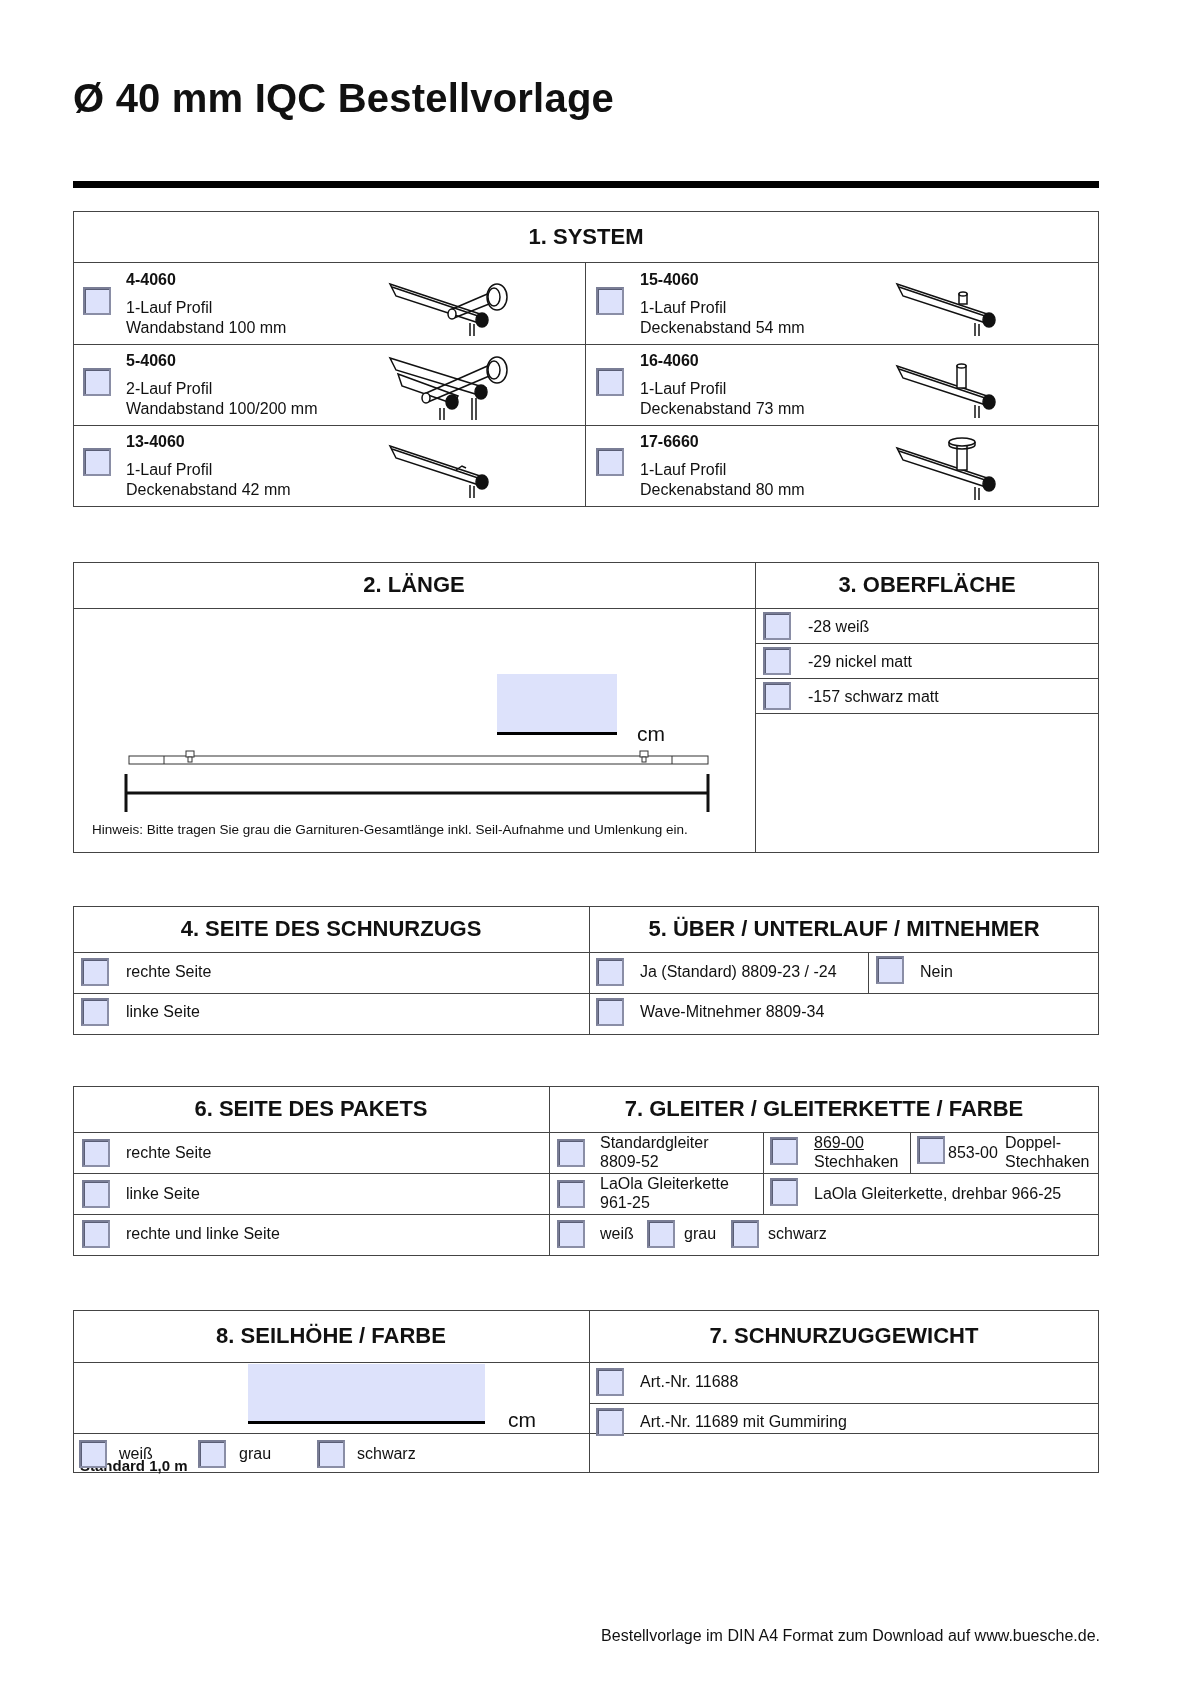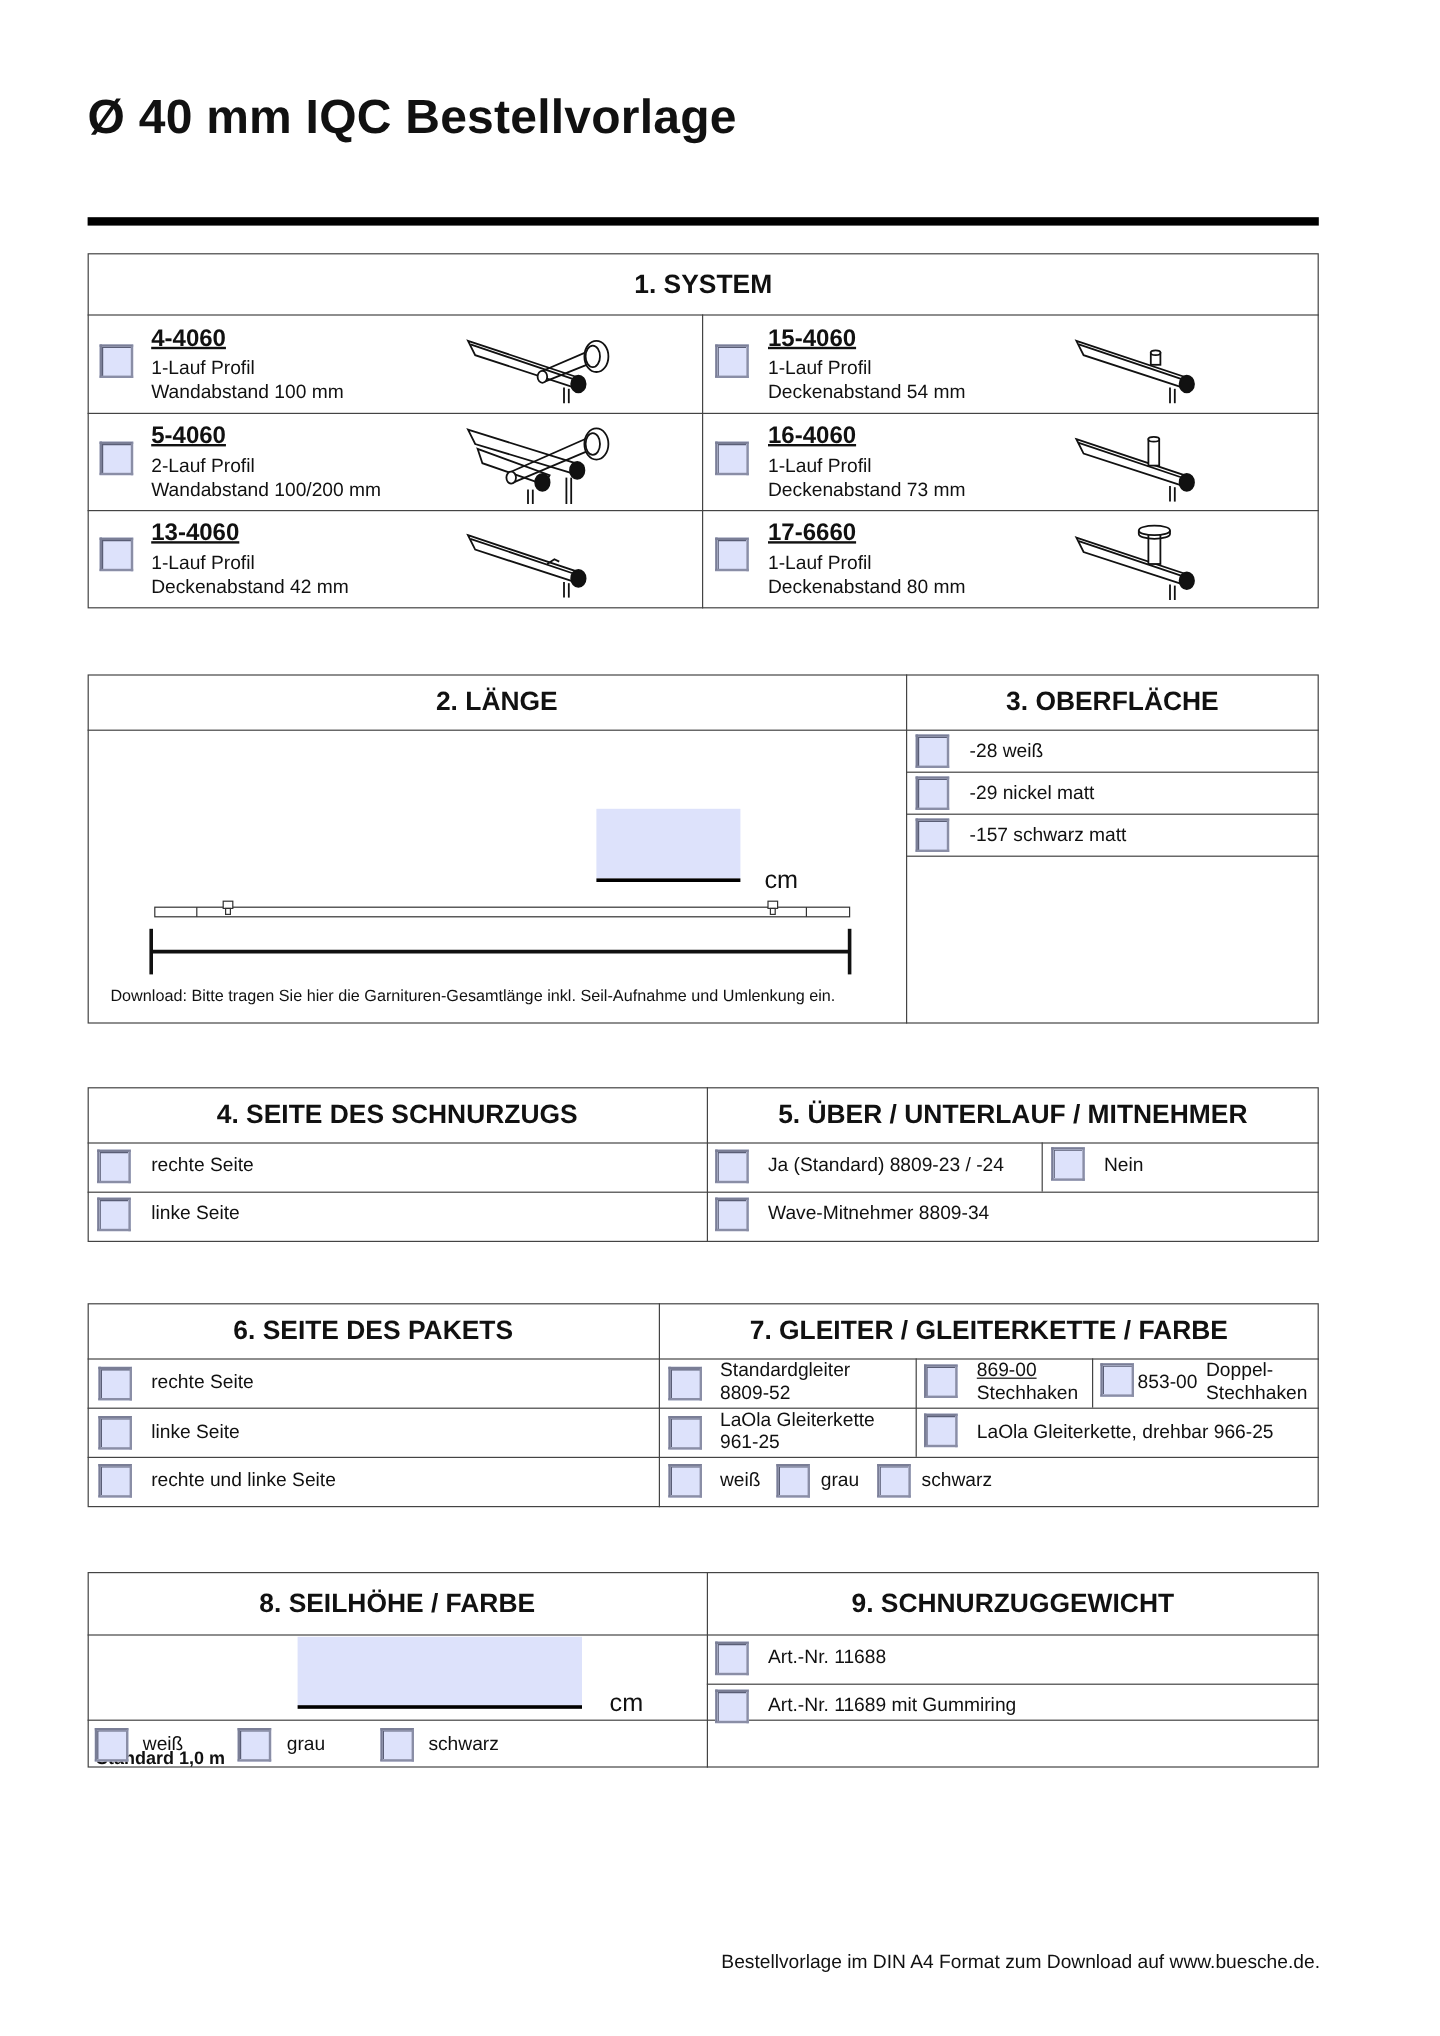--- a/index.html
+++ b/index.html
@@ -5,21 +5,21 @@
   html, body { margin:0; padding:0; background:#ffffff; }
   body { width:1200px; height:1697px; position:relative; font-family:"Liberation Sans", sans-serif; color:#111; overflow:hidden; }
   .title { position:absolute; left:73px; top:76px; font-size:40px; font-weight:bold; letter-spacing:0.2px; }
   .rule { position:absolute; left:73px; top:181px; width:1026px; height:7px; background:#000; }
   .box { position:absolute; border:1.5px solid #444; box-sizing:border-box; background:#fff; }
   .hdr { position:absolute; font-weight:bold; font-size:22px; text-align:center; display:flex; align-items:center; justify-content:center; box-sizing:border-box; }
   .hline { position:absolute; height:0; border-top:1.5px solid #444; }
   .vline { position:absolute; width:0; border-left:1.5px solid #444; }
   .cb { position:absolute; width:28px; height:28px; box-sizing:border-box; background:#dde2fb; border:2px solid #8a8ea6; border-top-color:#7a7e96; border-left-color:#7a7e96; box-shadow: inset 1px 1px 0 #5a5e76; cursor:pointer; }
   .lbl { position:absolute; font-size:16px; white-space:nowrap; }
-  .code { position:absolute; font-size:20px; font-weight:bold;text-decoration:underline; }
+  .code { position:absolute; font-size:16px; font-weight:bold; }
   .sub { position:absolute; font-size:16px; line-height:20px; white-space:nowrap; }
   .fill { position:absolute; background:#dde2fb; }
   .uline { position:absolute; height:3px; background:#000; }
   .small { font-size:14px; }
   svg { position:absolute; overflow:visible; }
   .foot { position:absolute; right:100px; top:1627px; font-size:16px; }
 </style>
 </head>
 <body>
 
@@ -142,21 +142,21 @@
   <line x1="38" y1="8" x2="38" y2="16"></line>
     <line x1="546" y1="8" x2="546" y2="16"></line>
   <rect x="60" y="3" width="8" height="6" fill="#fff"></rect>
     <rect x="62" y="9" width="4" height="5" fill="#fff"></rect>
   <rect x="514" y="3" width="8" height="6" fill="#fff"></rect>
     <rect x="516" y="9" width="4" height="5" fill="#fff"></rect>
   <line x1="0" y1="26" x2="0" y2="64" stroke="#111" stroke-width="3"></line>
   <line x1="582" y1="26" x2="582" y2="64" stroke="#111" stroke-width="3"></line>
   <line x1="0" y1="45" x2="582" y2="45" stroke="#111" stroke-width="3"></line>
 </svg>
-<div class="lbl small" style="left:92px;top:822px;font-size:13.5px;">Download: Bitte tragen Sie hier die Garnituren-Gesamtlänge inkl. Seil-Aufnahme und Umlenkung ein.</div>
+<div class="lbl small" style="left:92px;top:822px;font-size:13.5px;">Hinweis: Bitte tragen Sie grau die Garnituren-Gesamtlänge inkl. Seil-Aufnahme und Umlenkung ein.</div>
 
 <div class="hline" style="left:755px;top:643px;width:344px;"></div>
 <div class="hline" style="left:755px;top:678px;width:344px;"></div>
 <div class="hline" style="left:755px;top:713px;width:344px;"></div>
 <div class="cb" style="left:763px;top:612px;"></div>
 <div class="lbl" style="left:808px;top:618px;">-28 weiß</div>
 <div class="cb" style="left:763px;top:647px;"></div>
 <div class="lbl" style="left:808px;top:653px;">-29 nickel matt</div>
 <div class="cb" style="left:763px;top:682px;"></div>
 <div class="lbl" style="left:808px;top:688px;">-157 schwarz matt</div>
@@ -218,21 +218,21 @@
 <div class="cb" style="left:557px;top:1220px;"></div>
 <div class="lbl" style="left:600px;top:1225px;">weiß</div>
 <div class="cb" style="left:647px;top:1220px;"></div>
 <div class="lbl" style="left:684px;top:1225px;">grau</div>
 <div class="cb" style="left:731px;top:1220px;"></div>
 <div class="lbl" style="left:768px;top:1225px;">schwarz</div>
 
 <div class="box" style="left:73px;top:1310px;width:1026px;height:163px;"></div>
 <div class="vline" style="left:589px;top:1310px;height:163px;"></div>
 <div class="hdr" style="left:73px;top:1310px;width:516px;height:52px;">8. SEILHÖHE / FARBE</div>
-<div class="hdr" style="left:589px;top:1310px;width:510px;height:52px;">9. SCHNURZUGGEWICHT</div>
+<div class="hdr" style="left:589px;top:1310px;width:510px;height:52px;">7. SCHNURZUGGEWICHT</div>
 <div class="hline" style="left:73px;top:1362px;width:1026px;"></div>
 <div class="hline" style="left:73px;top:1433px;width:1026px;"></div>
 <div class="hline" style="left:589px;top:1403px;width:510px;"></div>
 
 <div class="lbl" style="left:80px;top:1413px;font-size:15px;font-weight:bold;margin-top:44px;">Standard 1,0 m</div>
 <div class="fill" style="left:248px;top:1364px;width:237px;height:57px;"></div>
 <div class="uline" style="left:248px;top:1421px;width:237px;"></div>
 <div class="lbl" style="left:508px;top:1408px;font-size:21px;">cm</div>
 
 <div class="cb" style="left:79px;top:1440px;"></div>

